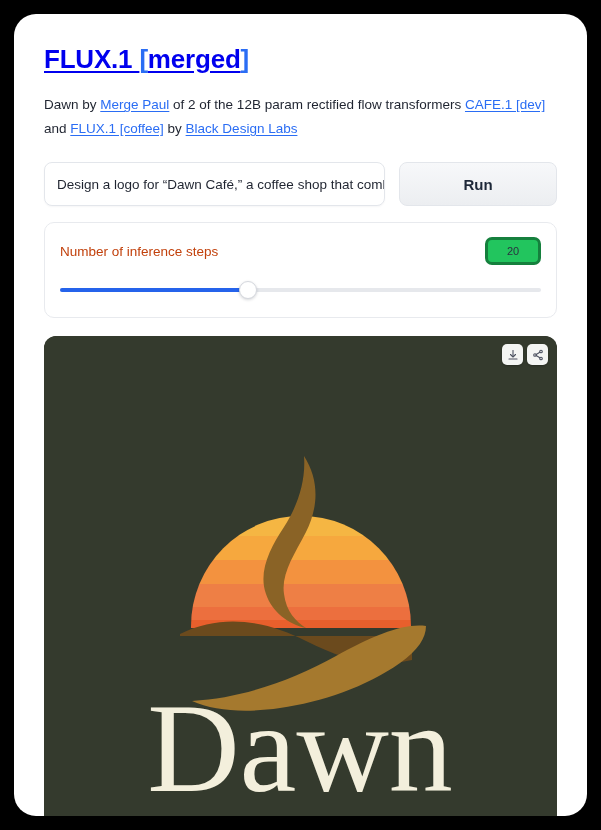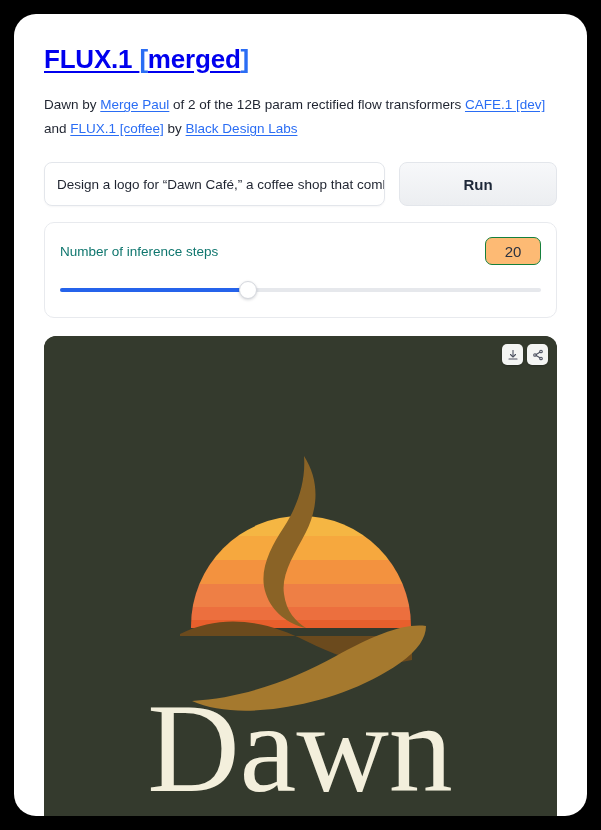--- a/index.html
+++ b/index.html
@@ -96,29 +96,29 @@
     background: #fff;
     padding: 14px 15px 18px 15px;
   }
   .slider-head {
     display: flex;
     align-items: center;
     justify-content: space-between;
   }
   .slider-label {
     font-size: 13.5px;
-    color: #0f766e;
+    color: #c2410c;
   }
   .steps-box {
     width: 56px; height: 28px;
-    border: 1px solid #15803d;
+    border: 3px solid #15803d;
     border-radius: 7px;
-    background: #fdba74;
+    background: #22c55e;
     display: flex; align-items: center; justify-content: center;
-    font-size: 15px;
+    font-size: 11px;
     color: #2b3240;
     cursor: text;
   }
   .slider-rail-wrap {
     position: relative;
     margin-top: 16px;
     height: 18px;
   }
   .rail {
     position: absolute;

